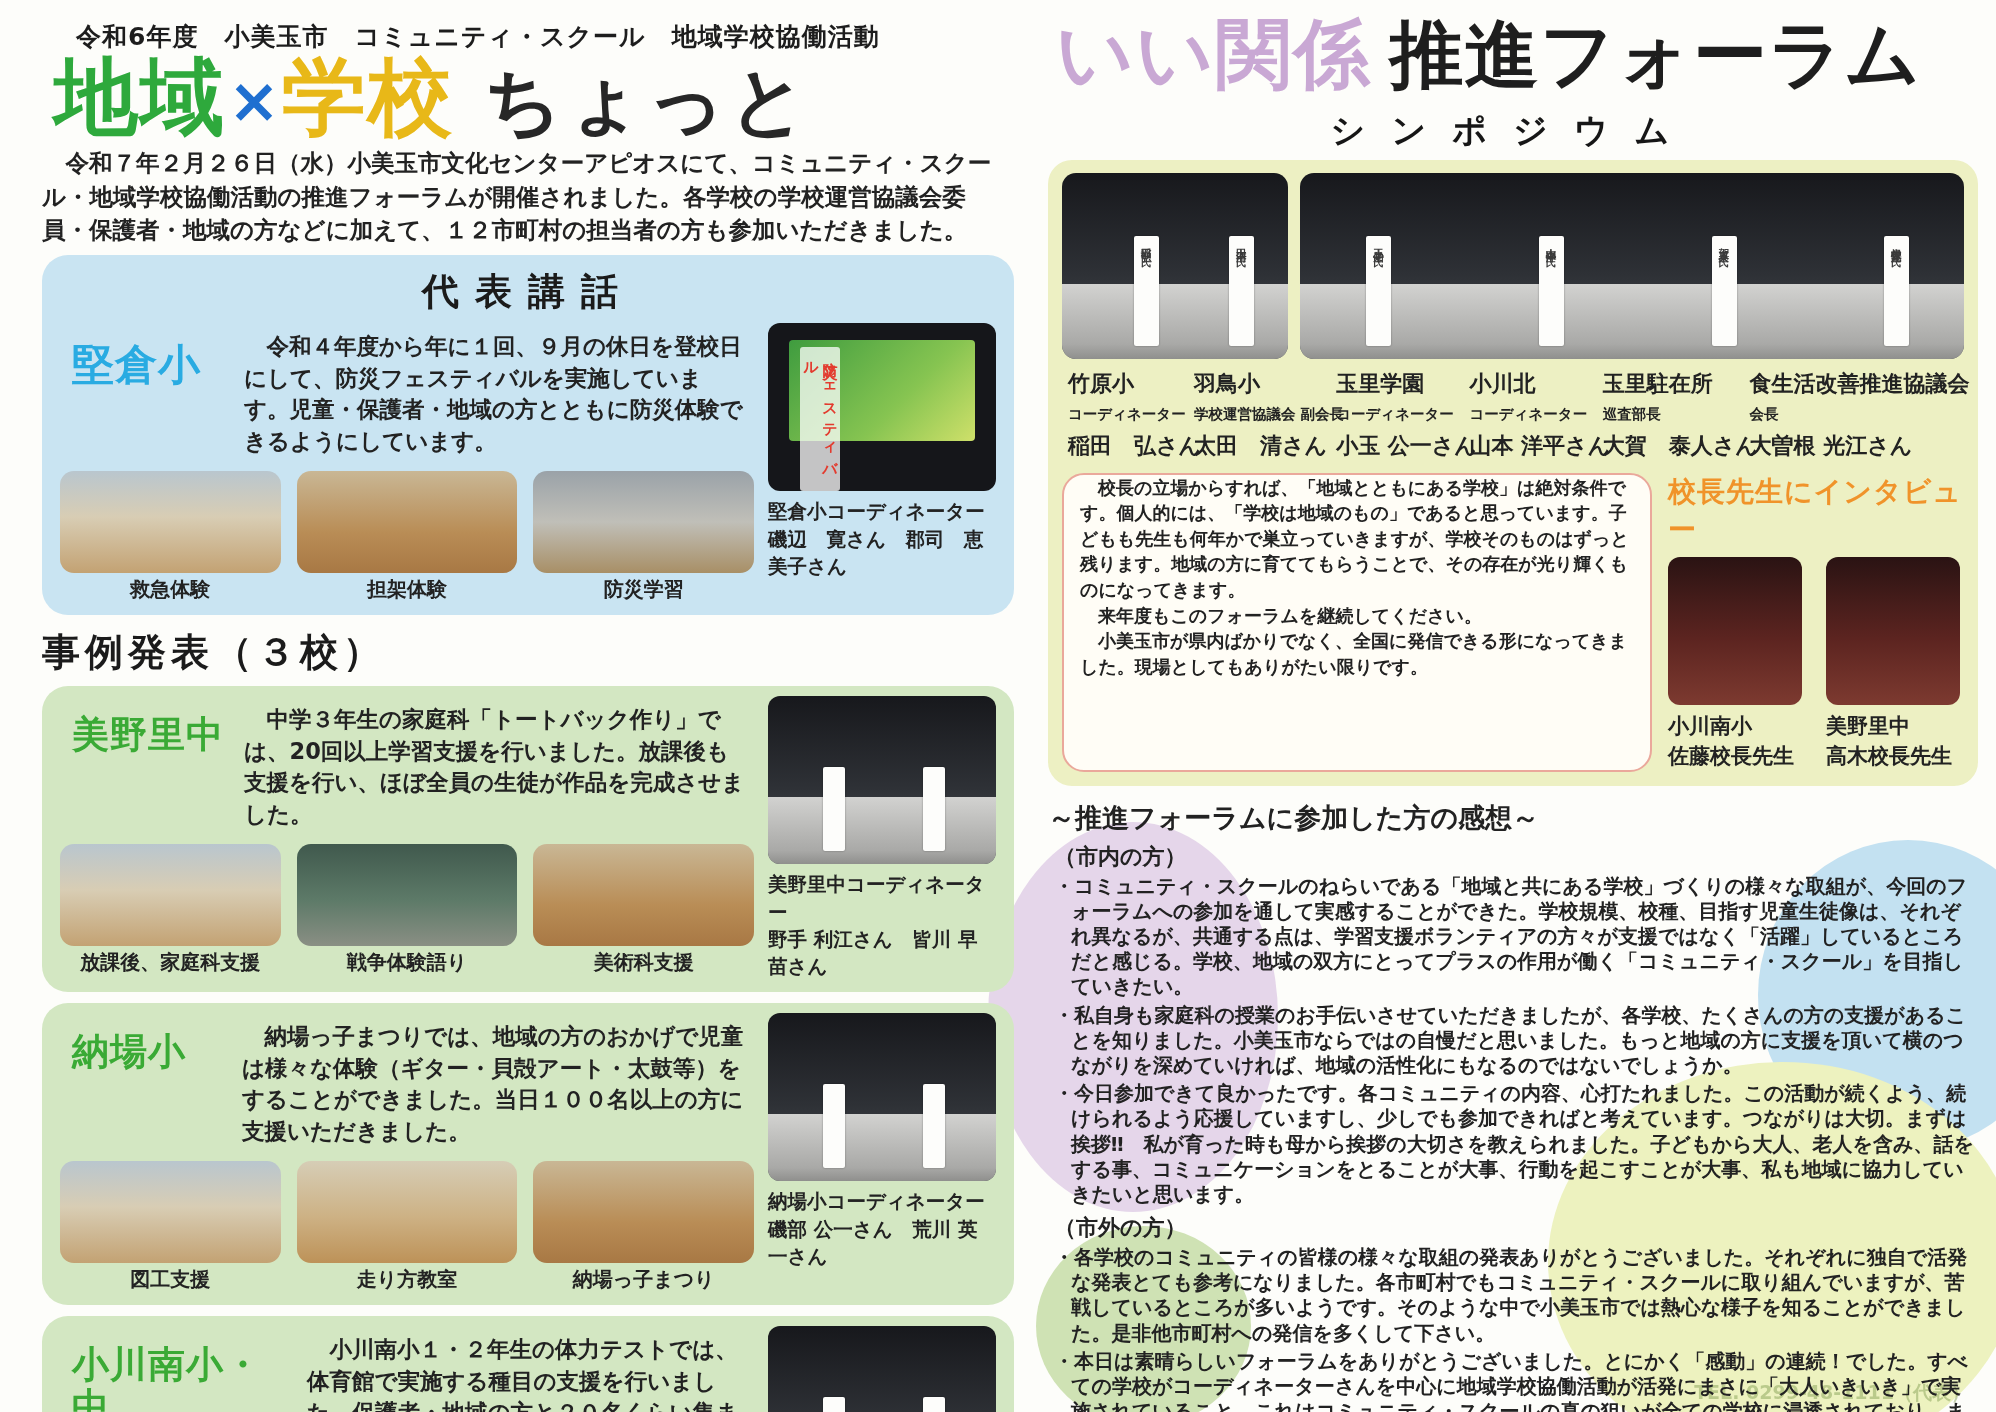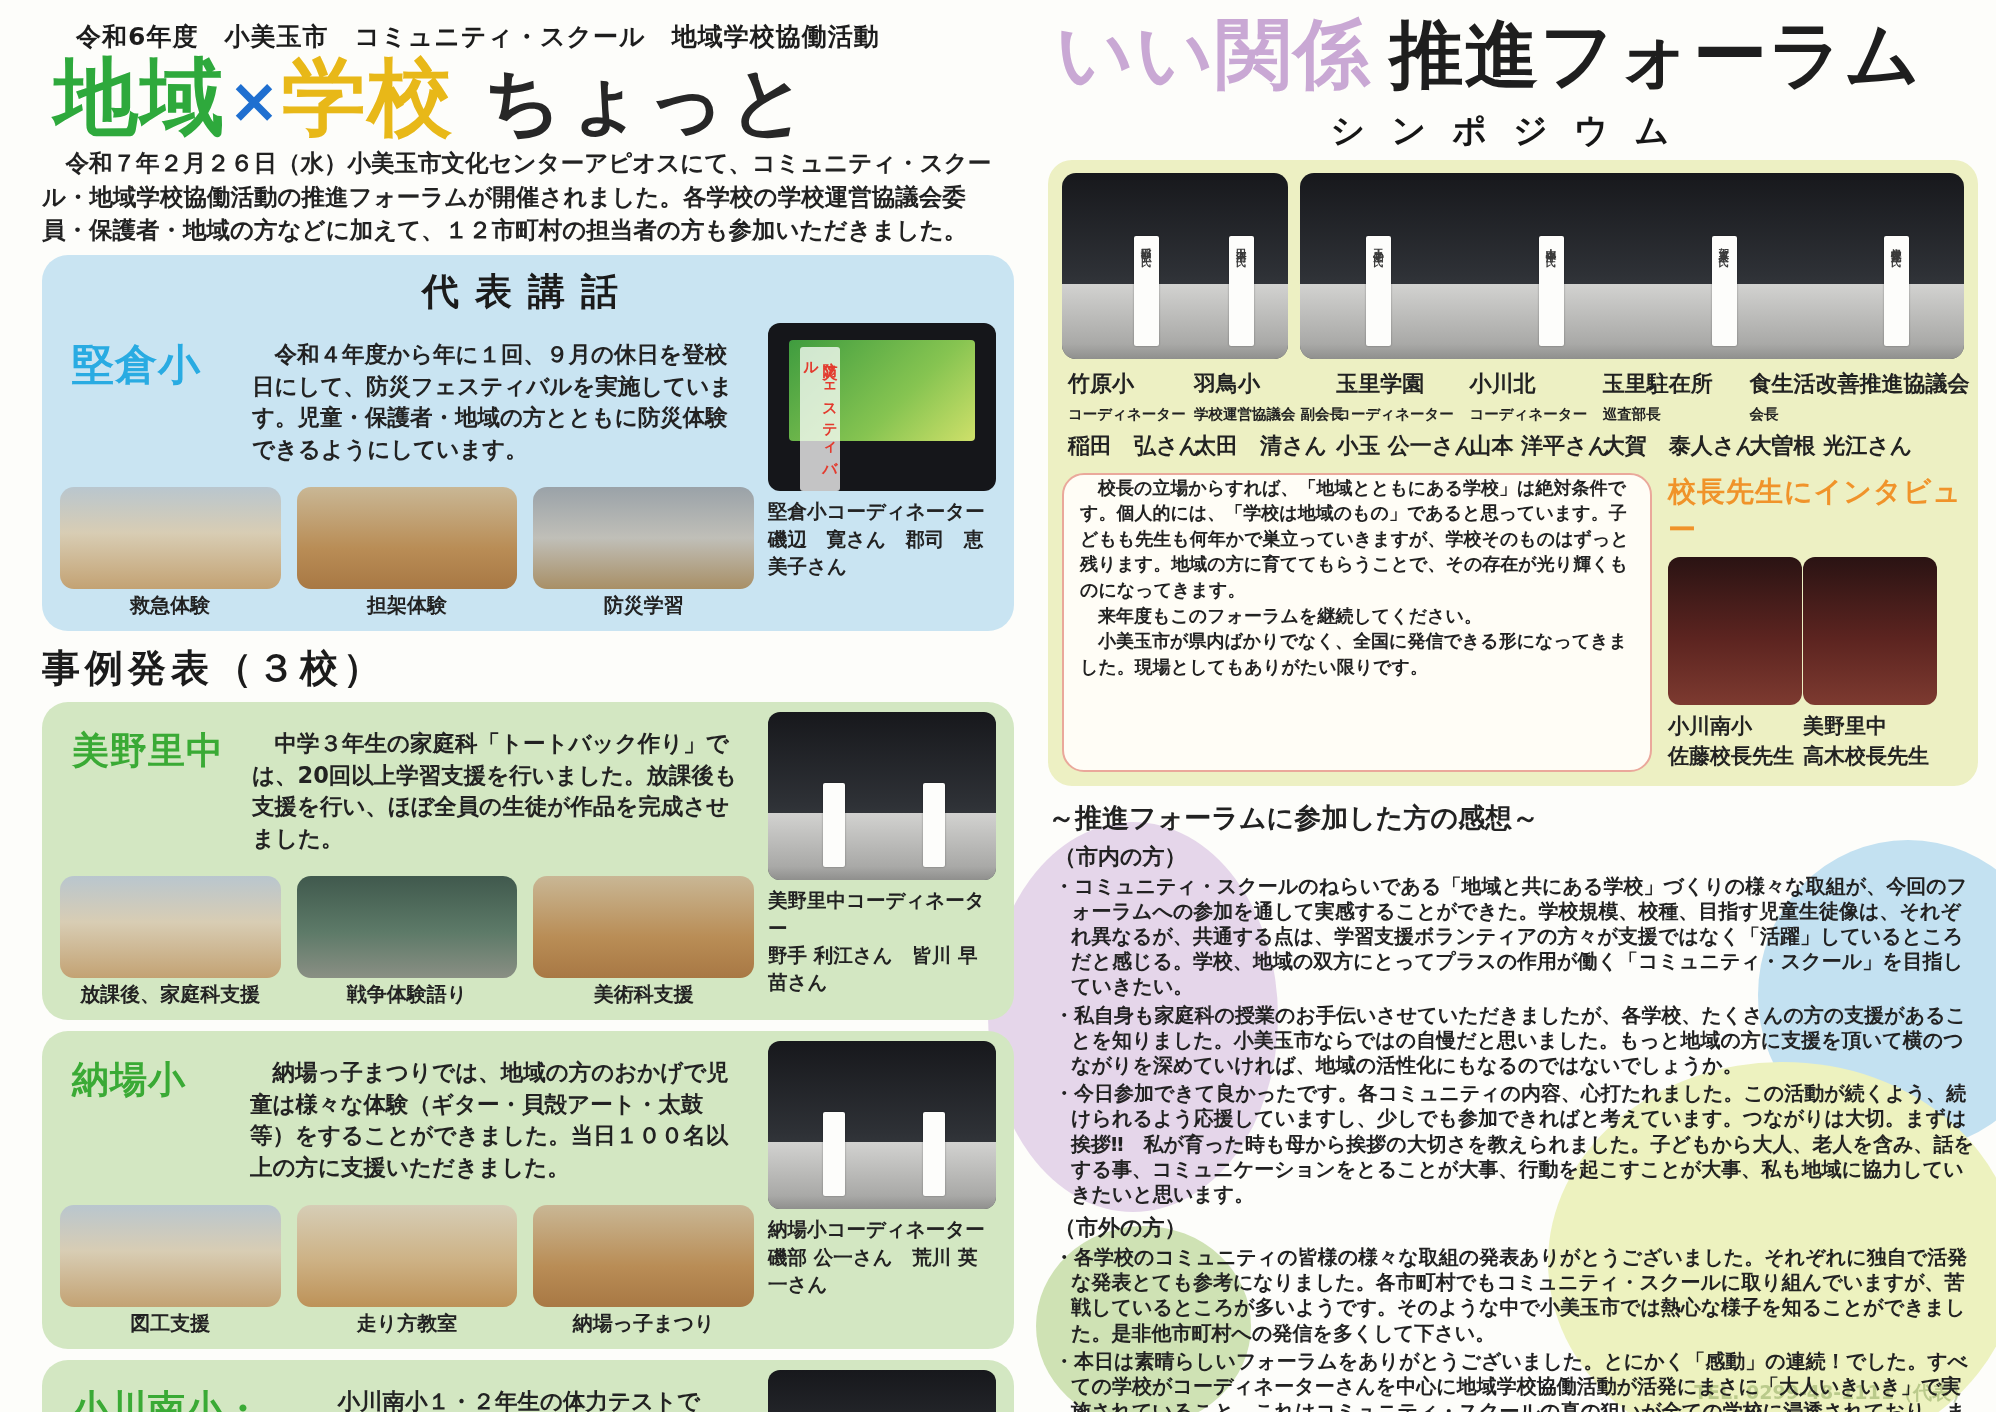--- a/index.html
+++ b/index.html
@@ -36,21 +36,21 @@
   .box-blue{background:#c9e4f2;}
   .box-green{background:#d3e7c2;margin-bottom:11px;}
   .sec-head{text-align:center;font-size:37px;font-weight:900;letter-spacing:16px;margin:2px 0 6px;color:#1b1b1b;}
   .case-head{text-align:left;font-size:38px;font-weight:900;letter-spacing:5px;margin:12px 0 8px;color:#1b1b1b;}
   .box-body{display:flex;gap:14px;}
   .box-main{flex:1;min-width:0;}
   .box-top{display:flex;gap:12px;align-items:flex-start;}
   .school-label{flex:none;font-weight:900;line-height:1.12;padding-top:18px;letter-spacing:1px;margin-left:12px;}
   .lbl-blue{color:#29abe2;font-size:42px;width:152px;}
   .lbl-green{color:#3aaa35;font-size:37px;min-width:150px;max-width:215px;}
-  .desc{flex:1;font-size:22.5px;font-weight:600;line-height:1.4;margin:16px;}
+  .desc{flex:1;font-size:22.5px;font-weight:600;line-height:1.4;margin:8px;}
   .photo-row{display:flex;gap:16px;margin-top:6px;}
   .photo-row figure{flex:1;margin:0;text-align:center;}
   .ph{border-radius:14px;position:relative;overflow:hidden;}
   .photo-row .ph{height:102px;}
   .photo-row figcaption{font-size:20px;font-weight:700;margin-top:3px;}
   .box-side{width:228px;flex:none;}
   .side-ph{height:168px;border-radius:12px;}
   .coord{margin-top:7px;font-size:19.5px;font-weight:700;line-height:1.4;}
   
   .p-room{background:linear-gradient(180deg,#b9c6ce 0%,#d8cdb4 45%,#c3a273 100%);}
@@ -83,21 +83,21 @@
   .panelist{min-width:0;}
   .p-org{font-size:22px;font-weight:800;white-space:nowrap;}
   .p-role{font-size:14.5px;font-weight:600;margin:6px 0 7px;white-space:nowrap;}
   .p-name{font-size:22px;font-weight:800;white-space:nowrap;}
   .bottom-row{display:flex;gap:16px;margin-top:12px;}
   .principal-box{flex:1;background:#fffdf6;border:2px solid #eaa89b;border-radius:22px;
     padding:0 16px;font-size:18px;font-weight:600;line-height:1.42;}
   .principal-box p{margin:0;}
   .interview{width:296px;flex:none;}
   .int-head{color:#f0932a;font-size:28px;font-weight:900;letter-spacing:1px;}
-  .int-photos{display:flex;gap:1px;margin-top:8px;}
+  .int-photos{display:flex;gap:24px;margin-top:8px;}
   .int-photos figure{margin:0;width:134px;}
   .int-ph{height:148px;border-radius:12px;}
   .int-cap{font-size:21px;font-weight:800;line-height:1.45;margin-top:6px;}
   
   .feedback{margin-top:14px;}
   .fb-head{font-size:27px;font-weight:900;margin:0 0 4px;}
   .fb-label{font-size:22px;font-weight:800;margin:6px 0 2px 6px;}
   .fb-item{font-size:20px;font-weight:600;line-height:1.26;margin:0 0 3px 6px;
     text-indent:-0.85em;padding-left:0.85em;}
 </style>

